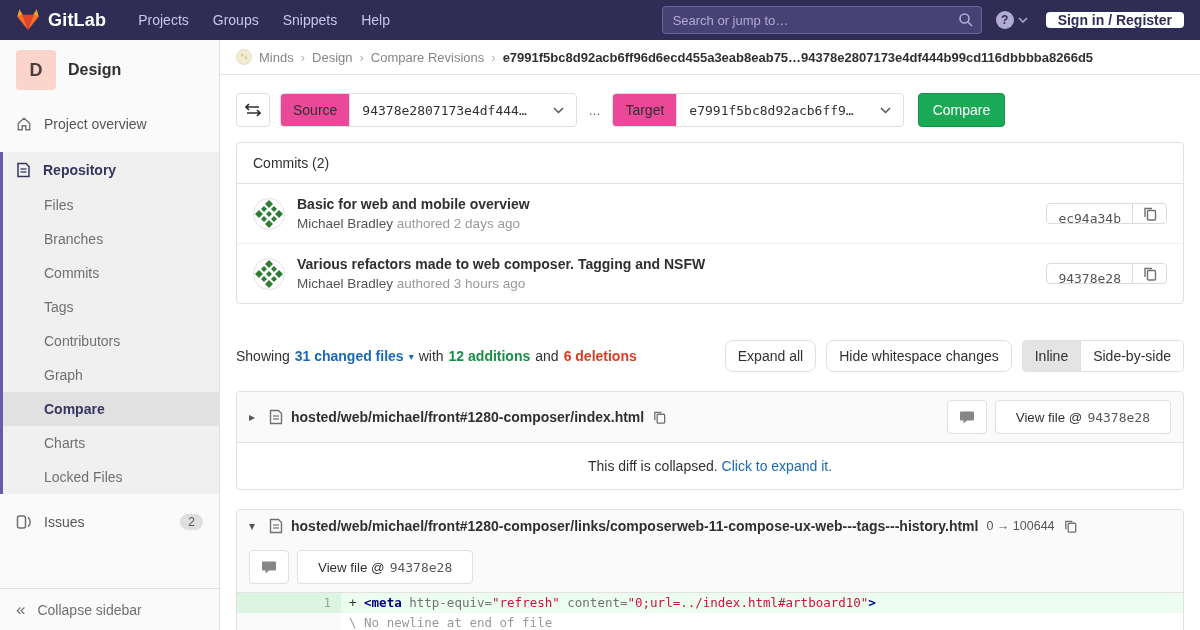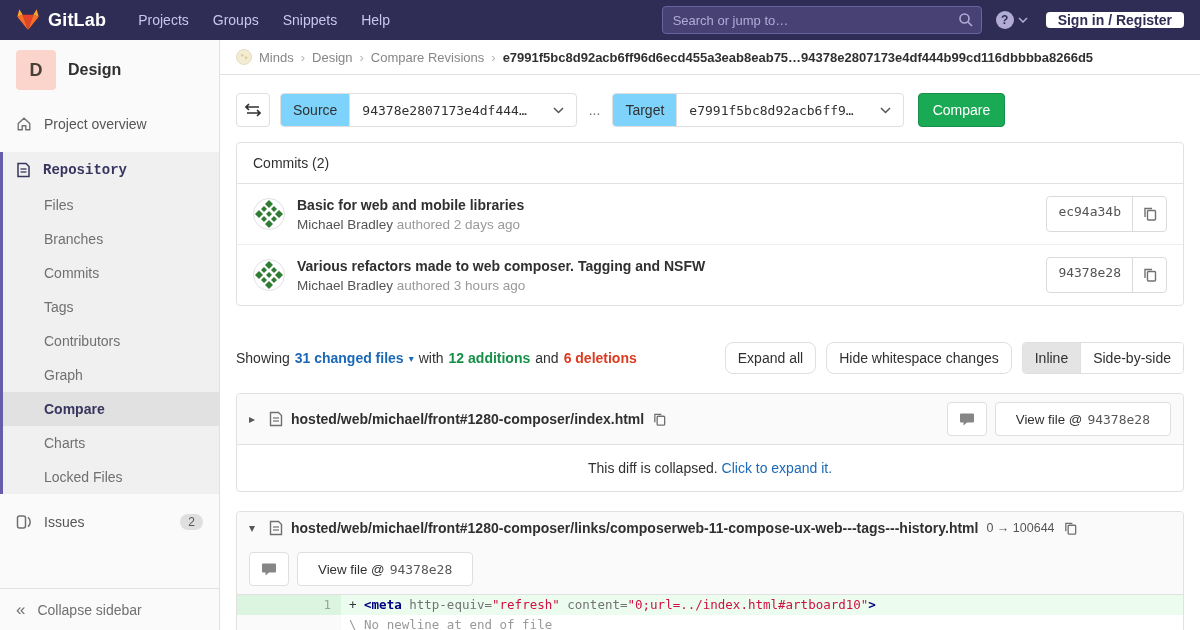--- a/index.html
+++ b/index.html
@@ -27,21 +27,21 @@
   
   .sidebar { position:fixed; top:40px; left:0; width:220px; height:590px; background:#fafafa;
     border-right:1px solid #e1e1e1; display:flex; flex-direction:column; z-index:40; }
   .context-header { display:flex; align-items:center; gap:12px; padding:10px 16px 16px; }
   .project-avatar { width:40px; height:40px; border-radius:4px; background:#fbd5cc; color:#463f3a;
     font-weight:700; font-size:18px; display:grid; place-items:center; }
   .project-name { font-weight:600; font-size:16px; color:#303030; }
   .nav-item { display:flex; align-items:center; gap:12px; padding:10px 16px; color:#565656; cursor:pointer; }
   .repo-section { background:#f0f0f0; border-left:3px solid #665cac; margin-top:10px; }
   .repo-header { display:flex; align-items:center; gap:12px; padding:10px 16px 10px 13px;
-    color:#36355e; font-weight:600; cursor:pointer;font-family:Liberation Mono, monospace; }
+    color:#36355e; font-weight:600; cursor:pointer; }
   .sub-item { padding:9px 16px 9px 41px; color:#707070; cursor:pointer; }
   .sub-item.active { background:#e1e1e1; color:#36355e; font-weight:600; }
   .issues-item { display:flex; align-items:center; gap:12px; padding:12px 16px; color:#565656;
     margin-top:8px; cursor:pointer; }
   .count-badge { margin-left:auto; background:#dfdfdf; color:#565656; font-size:12px;
     border-radius:9px; padding:1px 8px; }
   .collapse-row { margin-top:auto; border-top:1px solid #e1e1e1; display:flex; align-items:center;
     gap:12px; padding:12px 16px; color:#707070; cursor:pointer; }
   .collapse-icon { font-size:17px; color:#707070; line-height:1; }
 
@@ -53,38 +53,38 @@
   .crumb-sep { color:#b5b5b5; font-size:13px; }
   .crumb-current { color:#303030; font-weight:600; }
   .content { padding:18px 16px 0; }
 
   
   .compare-form { display:flex; align-items:center; gap:10px; }
   .icon-btn { width:34px; height:34px; background:#fff; border:1px solid #dfdfdf; border-radius:4px;
     display:grid; place-items:center; cursor:pointer; }
   .input-group { display:flex; height:34px; border:1px solid #dfdfdf; border-radius:4px;
     overflow:hidden; background:#fff; }
-  .ig-label { background:#7dd3fc; border-right:1px solid #dfdfdf; padding:0 12px; line-height:32px;
+  .ig-label { background:#ec4899; border-right:1px solid #dfdfdf; padding:0 12px; line-height:32px;
     color:#303030; }
   .ig-value { display:flex; align-items:center; padding:0 12px; gap:26px; cursor:pointer; }
   .ig-value .sha { font-family:"DejaVu Sans Mono", monospace; font-size:13px; color:#303030; }
   .dots { color:#707070; padding:0 2px; }
   .compare-btn { margin-left:4px; background:#1aaa55; border:1px solid #168f48; color:#fff;
     border-radius:4px; height:34px; padding:0 14px; font-size:14px; cursor:pointer; }
 
   
   .box { border:1px solid #e1e1e1; border-radius:4px; margin-top:15px; }
   .box-header { padding:12px 16px; border-bottom:1px solid #e1e1e1; color:#303030; }
   .commit-row { display:flex; align-items:center; gap:12px; padding:12px 16px; }
   .commit-row + .commit-row { border-top:1px solid #eee; }
   .commit-title { font-weight:600; color:#303030; cursor:pointer; }
   .commit-meta { color:#999; margin-top:4px; font-size:13.5px; }
   .commit-author { color:#545454; cursor:pointer; }
   .sha-group { margin-left:auto; display:flex; border:1px solid #dbdbdb; border-radius:4px;
-    overflow:hidden; height:36px; background:#fff; }
+    overflow:hidden; height:21px; background:#fff; }
   .sha-text { padding:0 11px; line-height:30px; font-family:"DejaVu Sans Mono",monospace;
     font-size:13px; color:#545454; }
   .sha-copy { border-left:1px solid #dbdbdb; width:34px; display:grid; place-items:center; cursor:pointer; }
 
   
   .diff-summary { display:flex; align-items:center; margin-top:36px; }
   .summary-text { display:flex; align-items:center; gap:5px; }
   .link-blue { color:#1b69b6; font-weight:600; cursor:pointer; }
   .caret-small { font-size:10px; color:#1b69b6; }
   .additions { color:#168f48; font-weight:600; }
@@ -289,21 +289,21 @@
                 <path d="M22 16l4-4 4 4-4 4z"></path>
               <path d="M11 8l3 3-3 3-3-3z"></path>
                 <path d="M21 8l3 3-3 3-3-3z"></path>
               <path d="M11 18l3 3-3 3-3-3z"></path>
                 <path d="M21 18l3 3-3 3-3-3z"></path>
               <path d="M16 13l3 3-3 3-3-3z"></path>
             </g>
           </svg>
         </span>
         <div>
-          <div class="commit-title">Basic for web and mobile libraries</div>
+          <div class="commit-title">Basic for web and mobile overview</div>
           <div class="commit-meta">
             <span class="commit-author">Michael Bradley</span>
             <span>authored 2 days ago</span>
           </div>
         </div>
         <div class="sha-group">
           <span class="sha-text">ec94a34b</span>
           <span class="sha-copy">
             <svg width="16" height="16" viewBox="0 0 16 16">
               <rect x="5.5" y="4.5" width="8" height="9.5" rx="1" fill="none" stroke="#707070" stroke-width="1.4"></rect>

